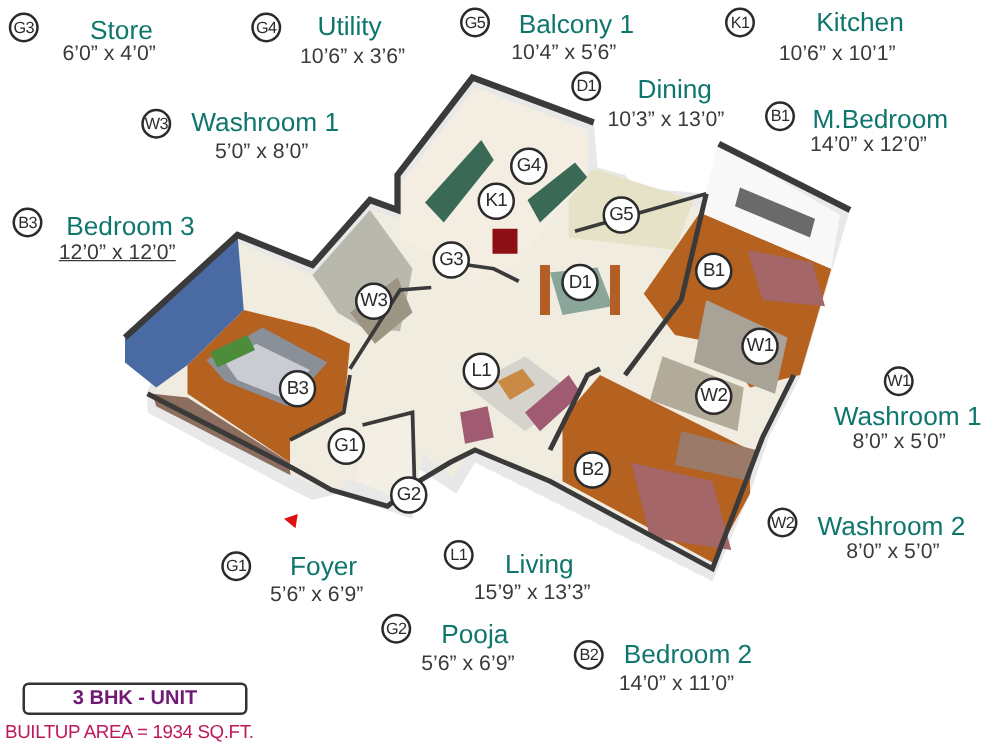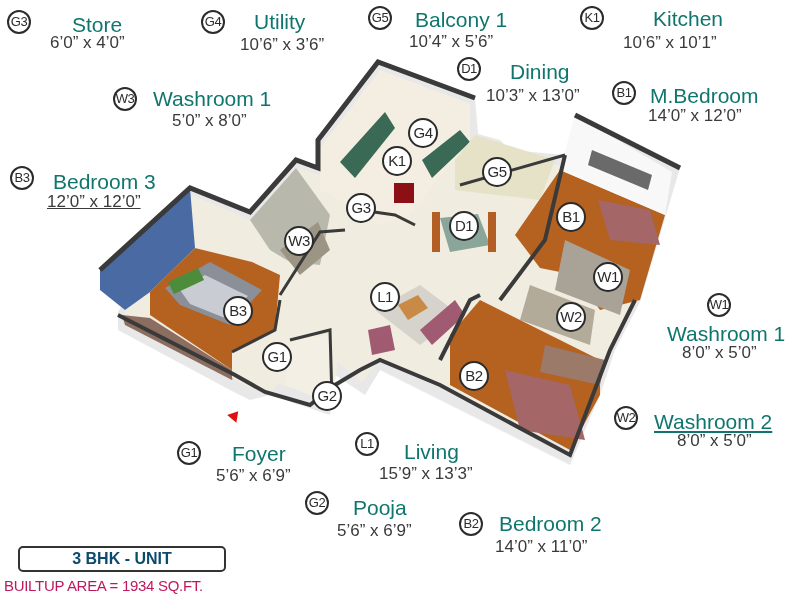--- a/index.html
+++ b/index.html
@@ -7,23 +7,23 @@
          font-family:"Liberation Sans", sans-serif; color:#333333; }
   .badge { position:absolute; width:24px; height:24px; border:2px solid #2b2b2b; border-radius:50%;
            background:#ffffff; box-sizing:border-box; font-size:13px; line-height:20px; text-align:center;
            color:#2b2b2b; letter-spacing:-0.5px; font-family:"Liberation Sans", sans-serif; }
   .lname { position:absolute; font-size:21px; color:#0f766e; white-space:nowrap; }
   .ldim { position:absolute; font-size:17px; color:#3a3a3a; white-space:nowrap; }
   .plan { position:absolute; left:0; top:0; width:800px; height:600px; }
   .mk { position:absolute; width:30px; height:30px; border:2px solid #2b2b2b; border-radius:50%;
         background:#ffffff; box-sizing:border-box; font-size:15px; line-height:26px; text-align:center;
         color:#2b2b2b; letter-spacing:-0.5px; }
-  .unit-box { position:absolute; left:18px; top:546px; width:208px; height:26px; border:2px solid #333;
+  .unit-box { position:absolute; left:18px; top:546px; width:180px; height:26px; border:2px solid #333;
               border-radius:5px; box-sizing:border-box; text-align:center; font-weight:bold;
-              font-size:16px; line-height:22px; color:#0c4a6e; }
+              font-size:16px; line-height:22px; color:#701a75; }
   .area { position:absolute; left:4px; top:577px; font-weight:normal; font-size:15px; color:#be185d; white-space:nowrap; letter-spacing:-0.3px; }
   .entry { position:absolute; left:229px; top:410px; width:0; height:0; border-left:6px solid transparent;
            border-right:6px solid transparent; border-bottom:10px solid #e01010; transform:rotate(40deg); }
 </style>
 </head>
 <body>
 
 <svg class="plan" viewBox="0 0 800 600" xmlns="http://www.w3.org/2000/svg">
 
   <polygon points="118,312 190,188 250,212 296,160 318,168 318,140 378,62 475,98 478,134 500,140 510,150 565,155 575,115 680,168 640,302 615,350 600,395 570,465 380,370 365,395 335,375 330,415 270,395 250,400 230,390 118,330" fill="#e8e8e8"></polygon>
@@ -133,21 +133,21 @@
 
 <div class="badge" style="left:10px;top:166px;">B3</div>
 <div class="lname" style="left:53px;top:170px;">Bedroom 3</div>
 <div class="ldim" style="left:47px;top:192px;text-decoration:underline;">12’0” x 12’0”</div>
 
 <div class="badge" style="left:707px;top:293px;">W1</div>
 <div class="lname" style="left:667px;top:322px;">Washroom 1</div>
 <div class="ldim" style="left:682px;top:343px;">8’0” x 5’0”</div>
 
 <div class="badge" style="left:614px;top:406px;">W2</div>
-<div class="lname" style="left:654px;top:410px;text-decoration:underline;">Washroom 2</div>
+<div class="lname" style="left:654px;top:410px;">Washroom 2</div>
 <div class="ldim" style="left:677px;top:431px;">8’0” x 5’0”</div>
 
 <div class="badge" style="left:177px;top:441px;">G1</div>
 <div class="lname" style="left:232px;top:442px;">Foyer</div>
 <div class="ldim" style="left:216px;top:466px;">5’6” x 6’9”</div>
 
 <div class="badge" style="left:355px;top:432px;">L1</div>
 <div class="lname" style="left:404px;top:440px;">Living</div>
 <div class="ldim" style="left:379px;top:464px;">15’9” x 13’3”</div>
 

